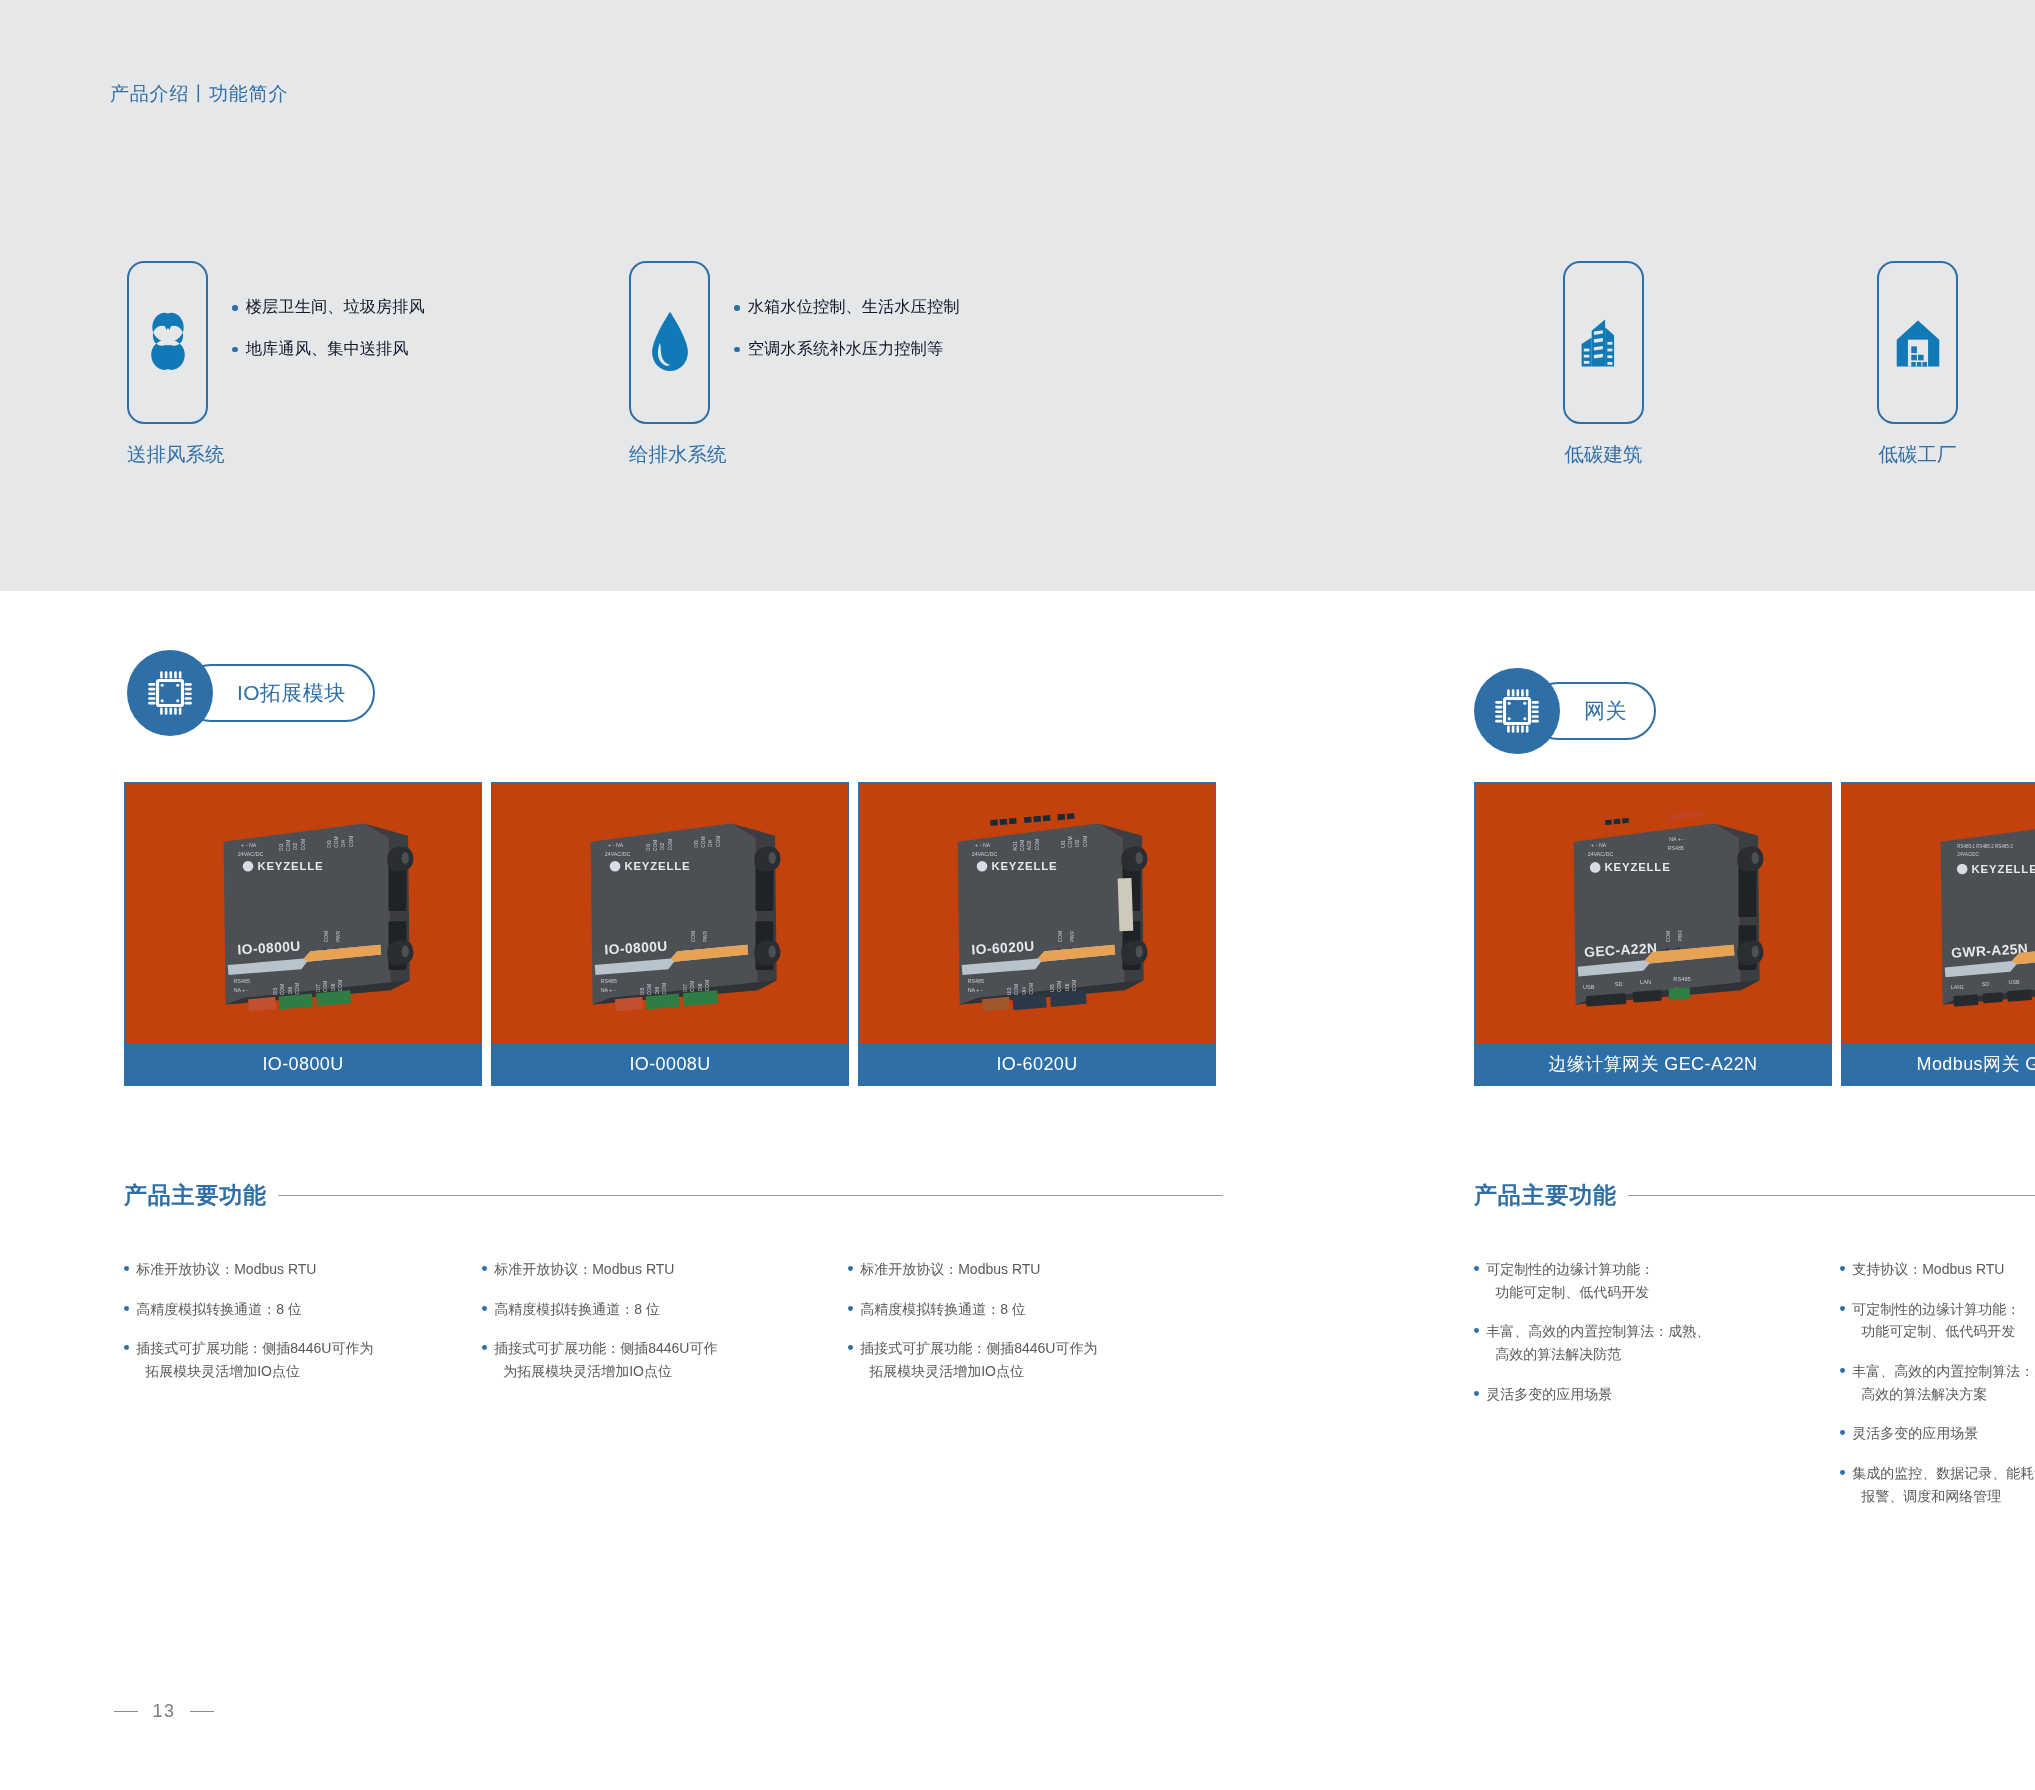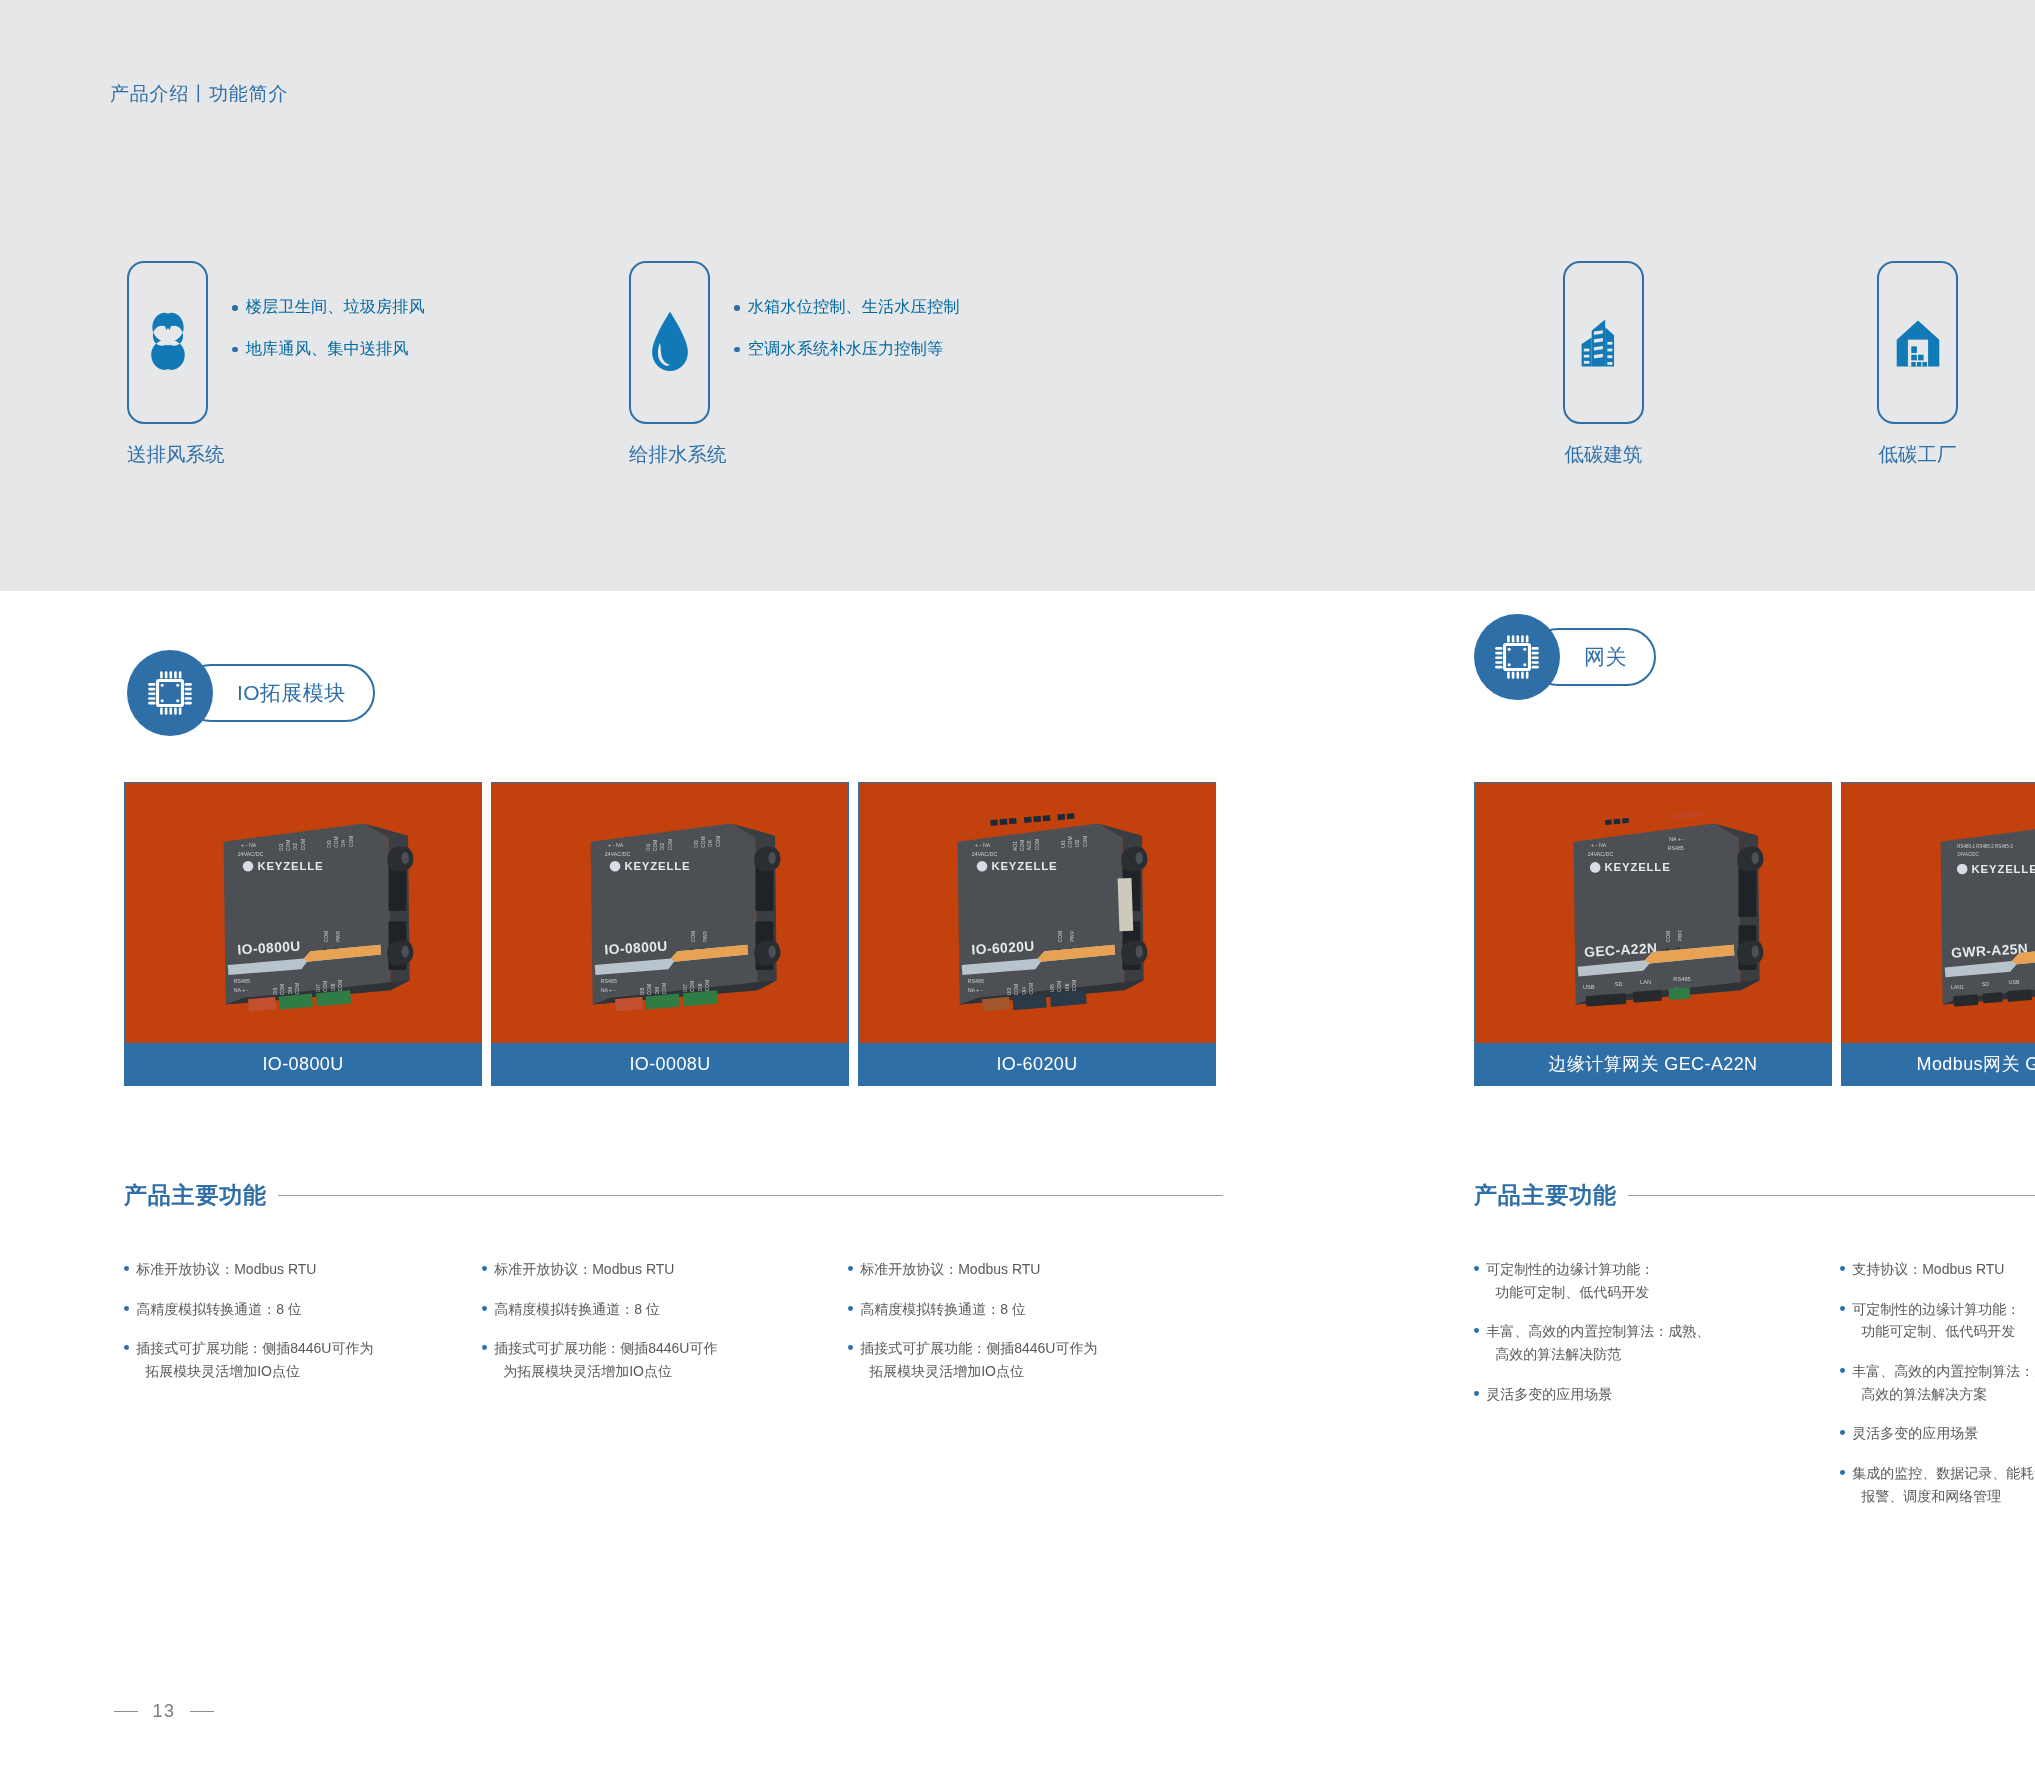--- a/index.html
+++ b/index.html
@@ -35,21 +35,21 @@
     width:81px;height:163px;border:2px solid #2f6fa8;border-radius:17px;
     display:flex;align-items:center;justify-content:center;box-sizing:border-box;
     background:transparent;flex:none;
   }
   .iconcard svg{width:56px;height:72px;display:block;}
   .applabel{
     position:absolute;top:180px;left:0;width:171px;font-size:19.5px;color:#2f6fa8;white-space:nowrap;
   }
   .bullets{margin-left:24.4px;padding-top:37px;}
   .bullets .li{
-    display:flex;align-items:flex-start;font-size:16.3px;color:#0369a1;line-height:1.1;margin-bottom:23.6px;white-space:nowrap;
+    display:flex;align-items:flex-start;font-size:16.3px;color:#0f172a;line-height:1.1;margin-bottom:23.6px;white-space:nowrap;
   }
   .bullets .dot{
     width:5.3px;height:5.3px;border-radius:50%;background:#2f6fa8;margin:7.3px 8.1px 0 0;flex:none;
   }
 
   
   .icononly{position:absolute;width:64px;}
   .icononly .applabel{position:static;margin-top:17px;width:81px;text-align:center;font-size:19.5px;color:#2f6fa8;}
 
   
@@ -494,21 +494,21 @@
           <span class="dot"></span>
           <span class="txt"><span>高精度模拟转换通道：8 位</span></span>
         </div>
       <div class="li">
           <span class="dot"></span>
           <span class="txt"><span>插接式可扩展功能：侧插8446U可作为</span><span class="ind">拓展模块灵活增加IO点位</span></span>
         </div>
     </div>
   </div>
 
-  <div class="badge" style="left:1474px;top:614px;text-align:right;">
+  <div class="badge" style="left:1474px;top:668px;text-align:right;">
     <div class="chip-circle">
       <span>
         <svg viewBox="0 0 100 100" xmlns="http://www.w3.org/2000/svg">
           <g fill="#ffffff">
             <rect x="26" y="26" width="48" height="48" rx="3" fill="none" stroke="#ffffff" stroke-width="6"></rect>
             <circle cx="35" cy="35" r="3"></circle>
               <circle cx="65" cy="35" r="3"></circle>
             <circle cx="35" cy="65" r="3"></circle>
               <circle cx="65" cy="65" r="3"></circle>
             <rect x="31" y="8" width="5" height="14" rx="2.5"></rect>

